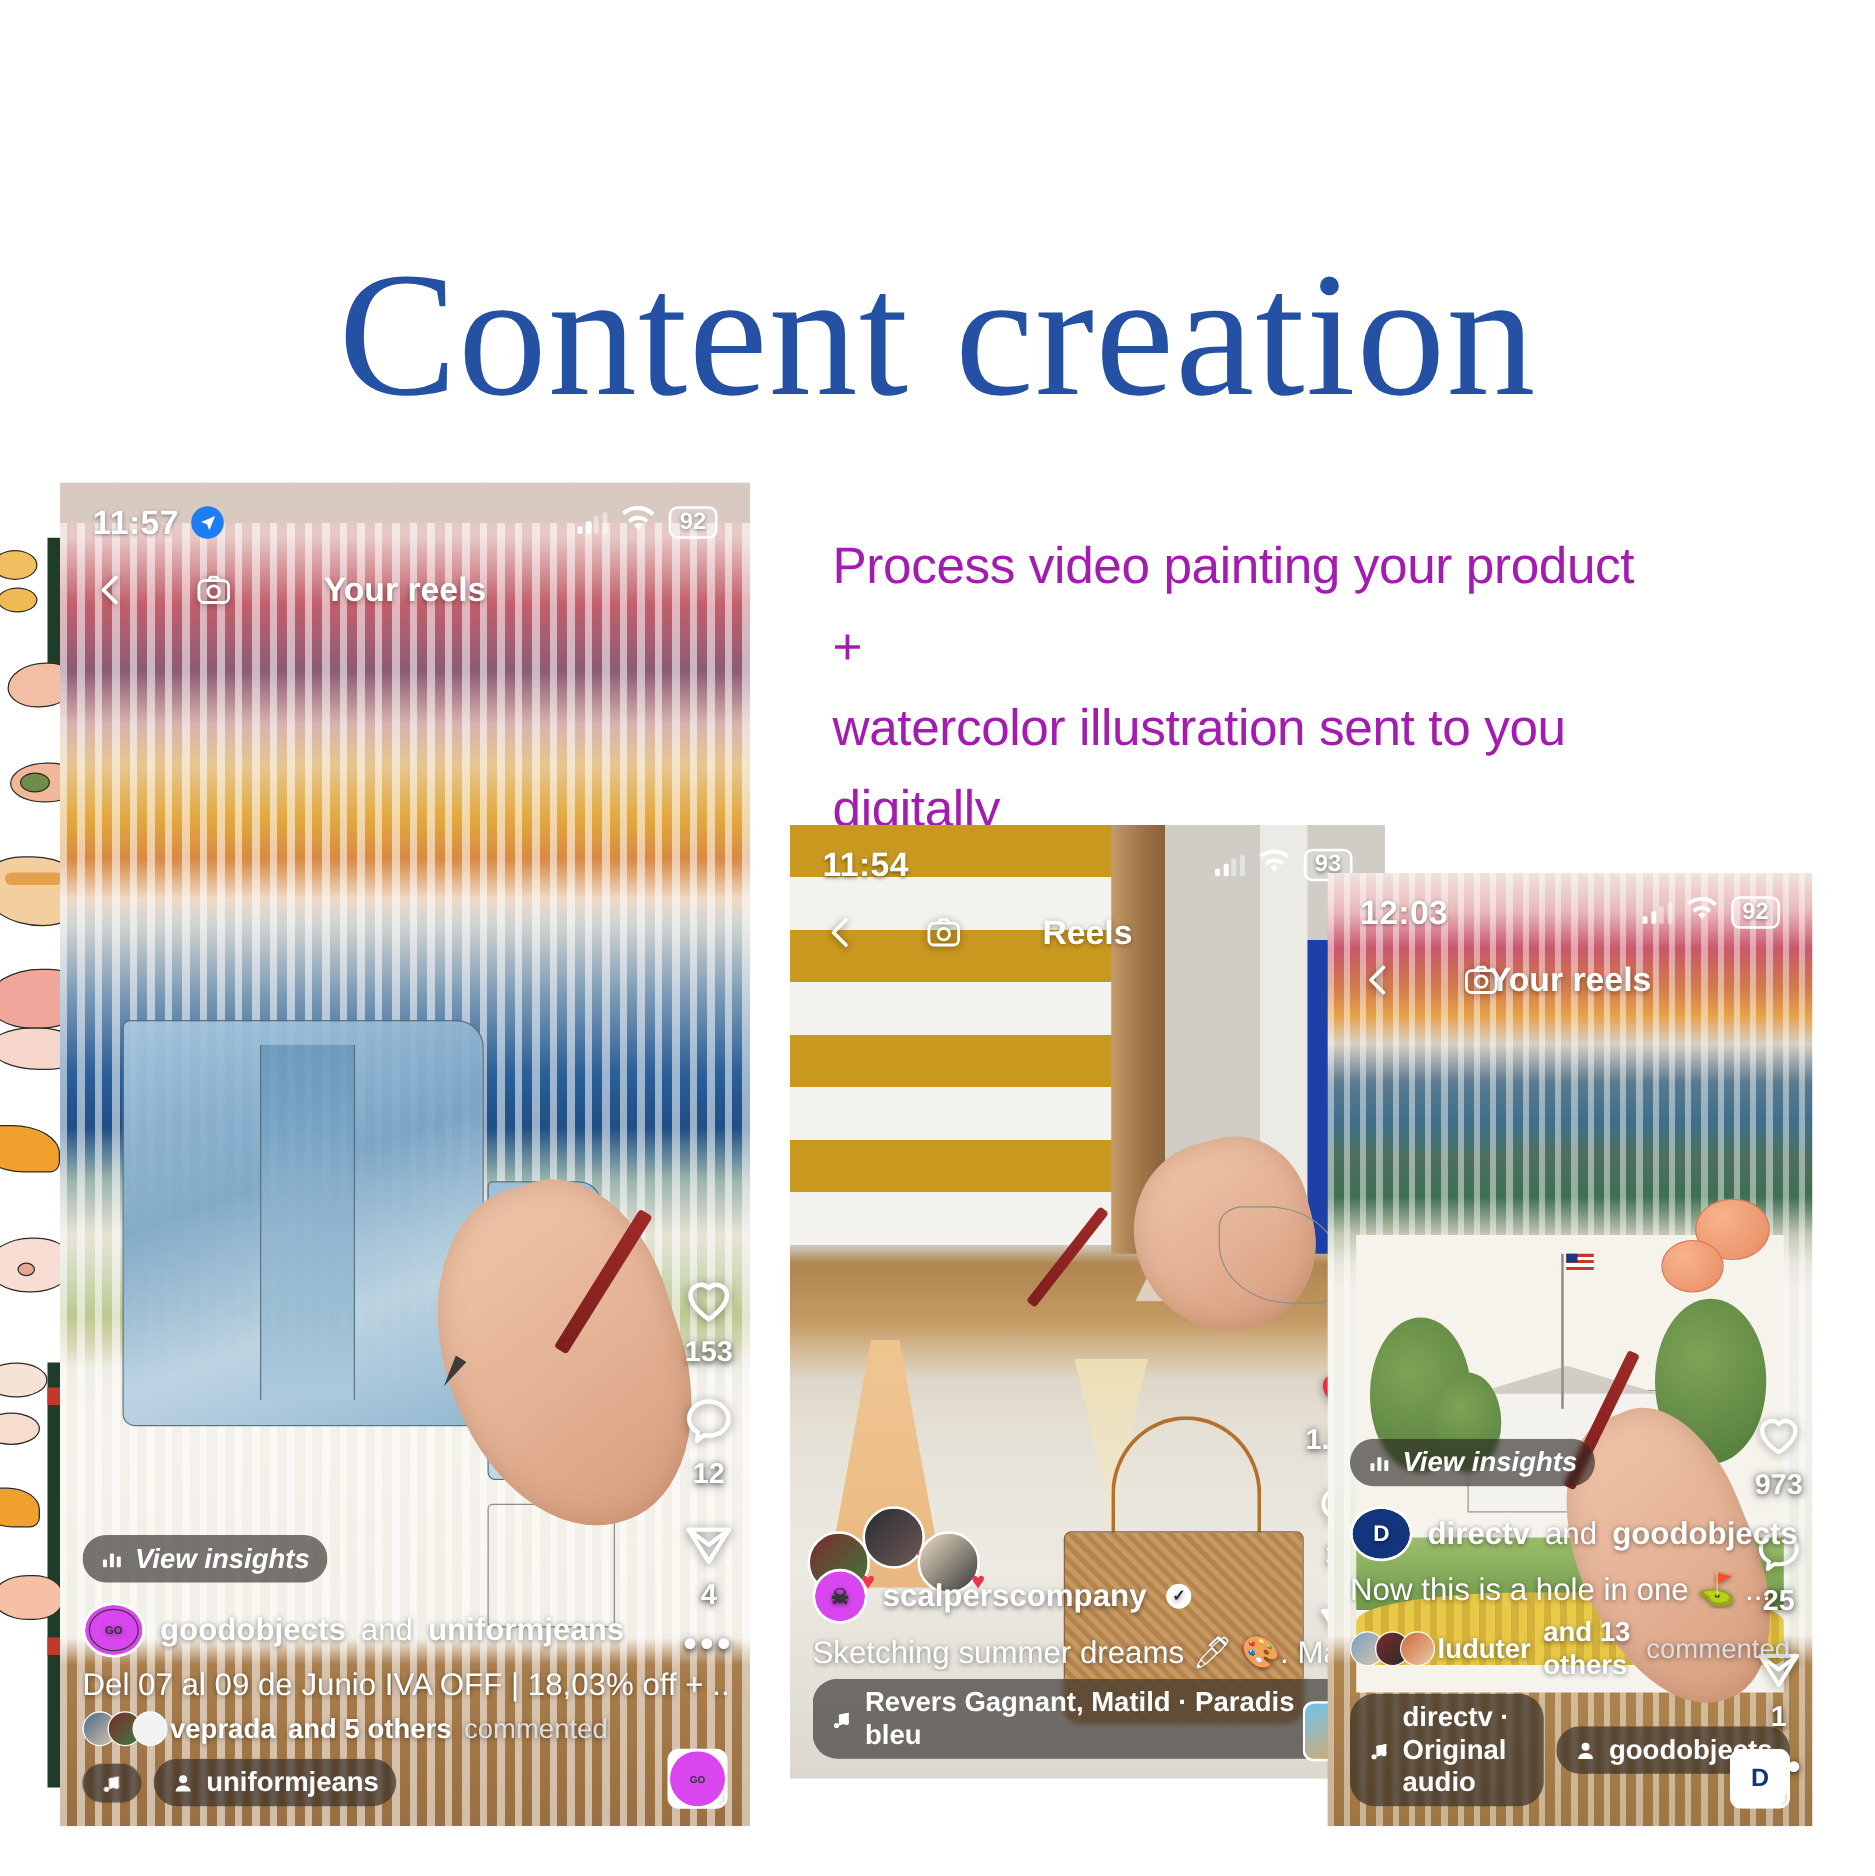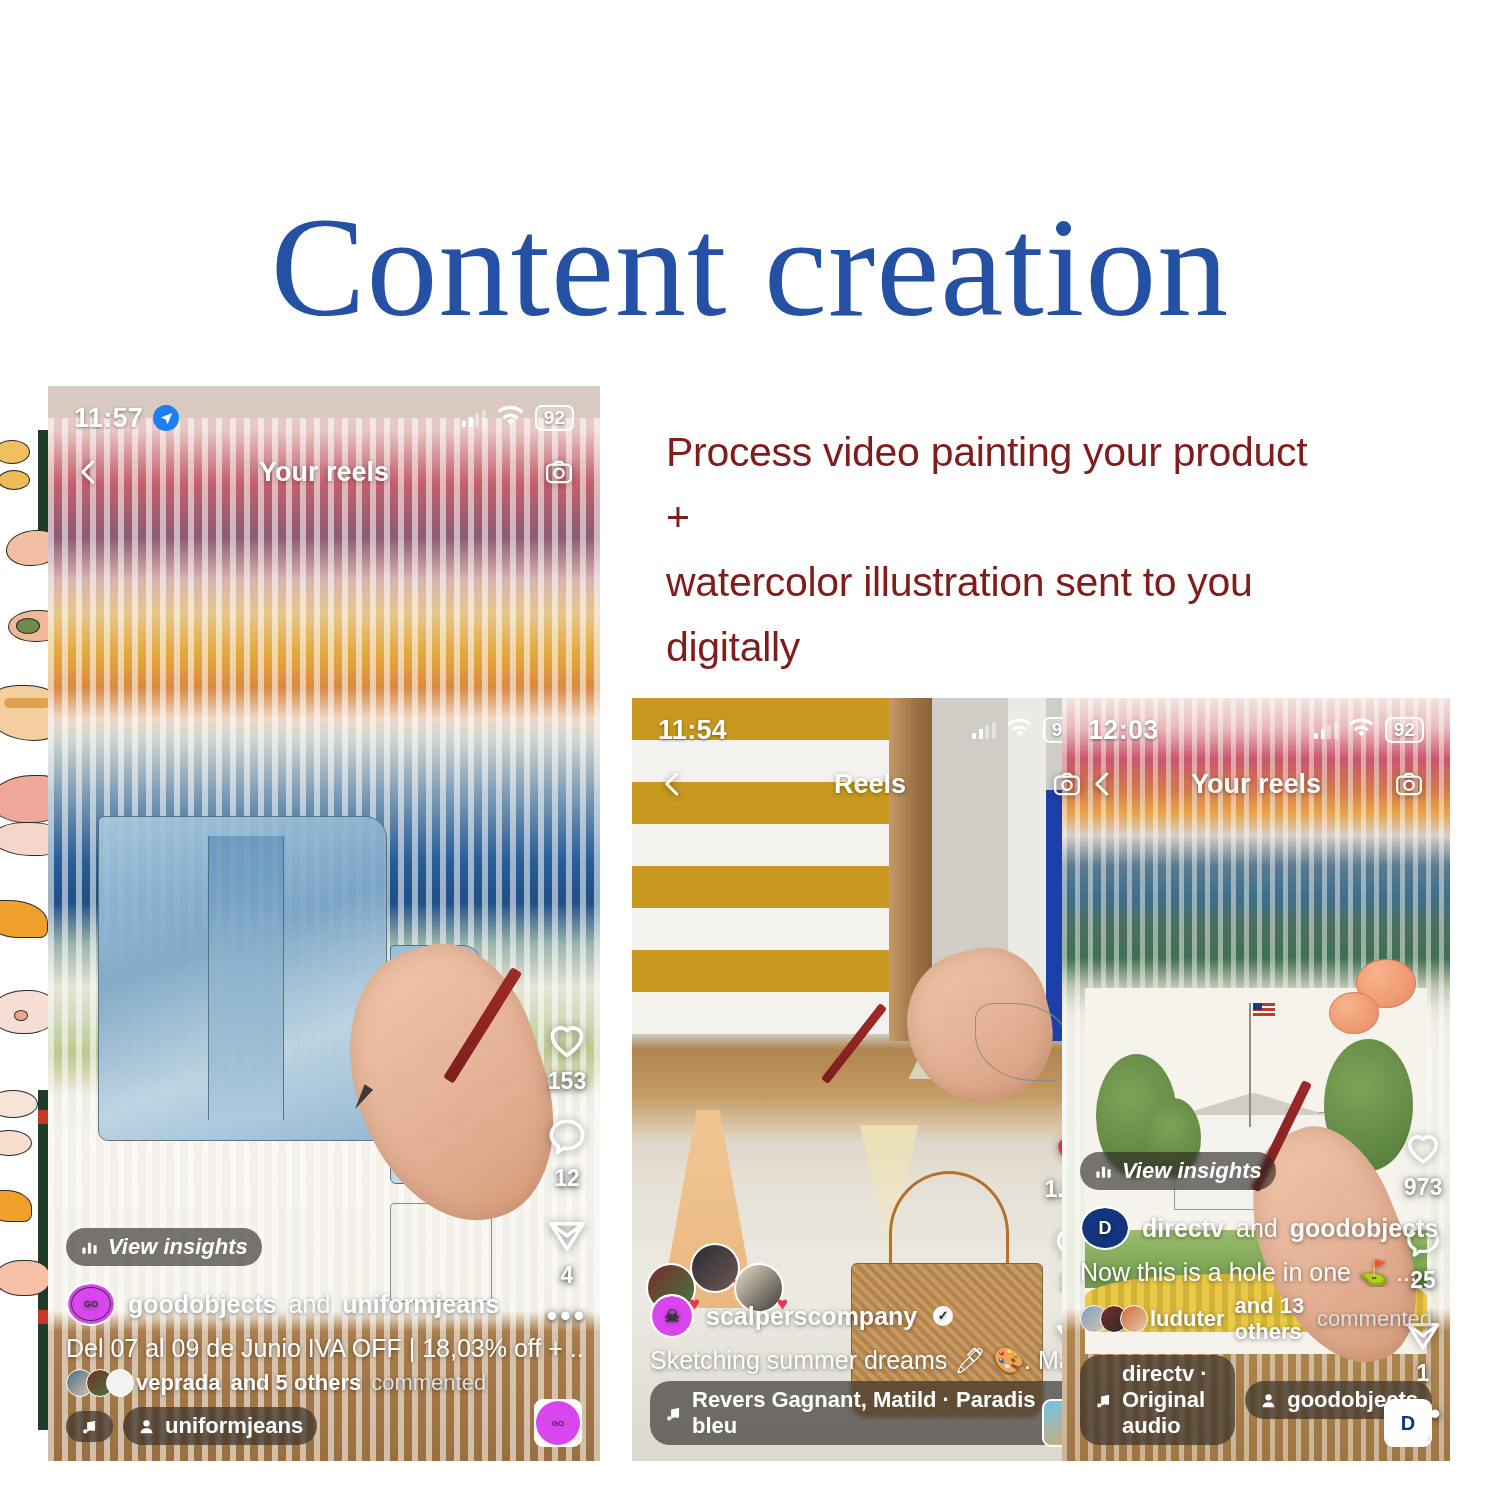--- a/index.html
+++ b/index.html
@@ -23,21 +23,21 @@
     color:#2451A3;
     font-weight:400;
     white-space:nowrap;
   }
 
   
   .desc{
     position:absolute;
     left:666px; top:422px;
     width:790px;
-    color:#7f1d1d;
+    color:#a21caf;
     font-size:41px;
     line-height:60px;
     font-weight:300;
     letter-spacing:-0.3px;
   }
   .desc p{margin:0 0 5px 0;}
 
   
   .left-art{
     position:absolute;
@@ -74,21 +74,21 @@
     position:absolute;
     overflow:hidden;
     color:#fff;
     font-family:"Liberation Sans", sans-serif;
   }
   .phone .canvas{position:absolute;inset:0;}
 
   
   #phone1{left:48px;top:386px;width:552px;height:1075px;}
   
-  #phone2{left:632px;top:698px;width:476px;height:763px;}
+  #phone2{left:632px;top:660px;width:476px;height:763px;}
   
   #phone3{left:1062px;top:698px;width:388px;height:763px;}
 
   
   .bg-palette1{
     position:absolute;inset:0;
     background:
       linear-gradient(180deg,#d8c9c1 0%, #d8c9c1 3%, transparent 3%),
       repeating-linear-gradient(90deg,
         rgba(255,255,255,.55) 0 6px, rgba(255,255,255,0) 6px 14px),
@@ -302,21 +302,21 @@
   }
   .sigbars{display:flex;align-items:flex-end;gap:2.5px;height:17px;}
   .sigbars i{width:4px;background:#fff;border-radius:1px;display:block;opacity:.95;}
   .sigbars i:nth-child(1){height:6px;}
   .sigbars i:nth-child(2){height:10px;}
   .sigbars i:nth-child(3){height:14px;opacity:.45;}
   .sigbars i:nth-child(4){height:17px;opacity:.45;}
 
   .navbar{
     position:absolute;left:0;right:0;top:58px;height:56px;
-    display:flex;align-items:center;justify-content:space-between;
+    display:flex;align-items:center;justify-content:flex-start;
     padding:0 22px;box-sizing:border-box;gap:44px;
   }
   .nav-title{
     position:absolute;left:0;right:0;text-align:center;
     font-size:27px;font-weight:700;
     text-shadow:0 1px 4px rgba(0,0,0,.4);
     pointer-events:none;
   }
   .icon-btn{
     width:38px;height:38px;display:flex;align-items:center;justify-content:center;

